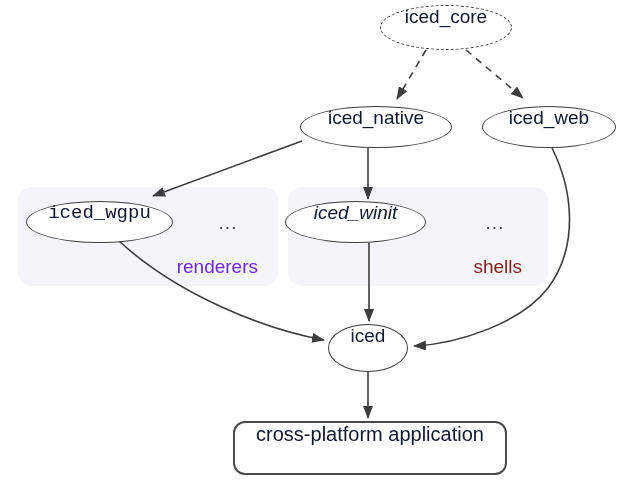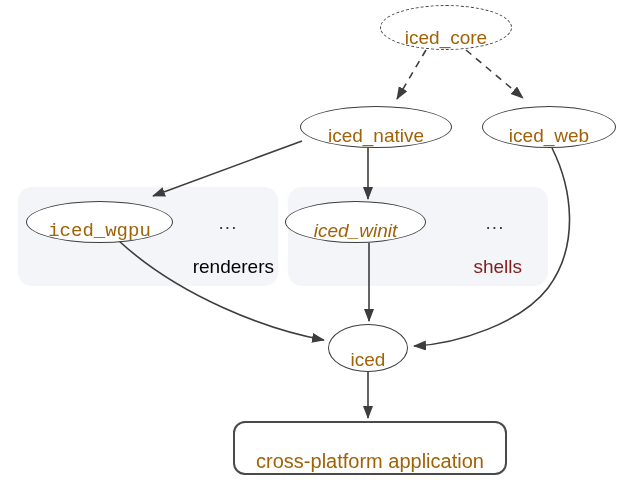--- a/index.html
+++ b/index.html
@@ -43,45 +43,45 @@
     left: 0; top: 0;
     z-index: 2;
     pointer-events: none;
   }
   .edge { fill: none; stroke: #3d3d3d; stroke-width: 1.6; }
   .edge.dashed { stroke-dasharray: 7,6; }
   
   .node {
     position: absolute;
     display: flex;
-    align-items: flex-end;
+    align-items: flex-start;
     justify-content: center;
     background: #ffffff;
     border: 1.5px solid #3d3d3d;
     font-size: 19px;
-    color: #a16207;
+    color: #0f172a;
     z-index: 3;
     white-space: nowrap;
   }
   .node.ellipse { border-radius: 50%; }
   .node.dashed-border { border-style: dashed; }
   .node.rect {
     border: 2px solid #4a4a4a;
     border-radius: 12px;
     font-size: 20px;
   }
 </style>
 </head>
 <body>
 
 <div class="canvas">
 
   <div class="group-box" style="left:18px;">
     <span class="ellipsis" style="left:210px; top:36px;">...</span>
-    <span class="group-label" style="right:4px; color:#000000;text-align:center;">renderers</span>
+    <span class="group-label" style="right:20px; color:#6d28d9;text-align:center;">renderers</span>
   </div>
 
   <div class="group-box" style="left:288px;">
     <span class="ellipsis" style="left:207px; top:36px;">...</span>
     <span class="group-label" style="right:26px; color:#7f1d1d;">shells</span>
   </div>
 
   <svg class="edges" width="621" height="483" viewBox="0 0 621 483">
     <defs>
       <marker id="arrow" markerUnits="userSpaceOnUse" markerWidth="14" markerHeight="11" refX="12" refY="5" orient="auto">

